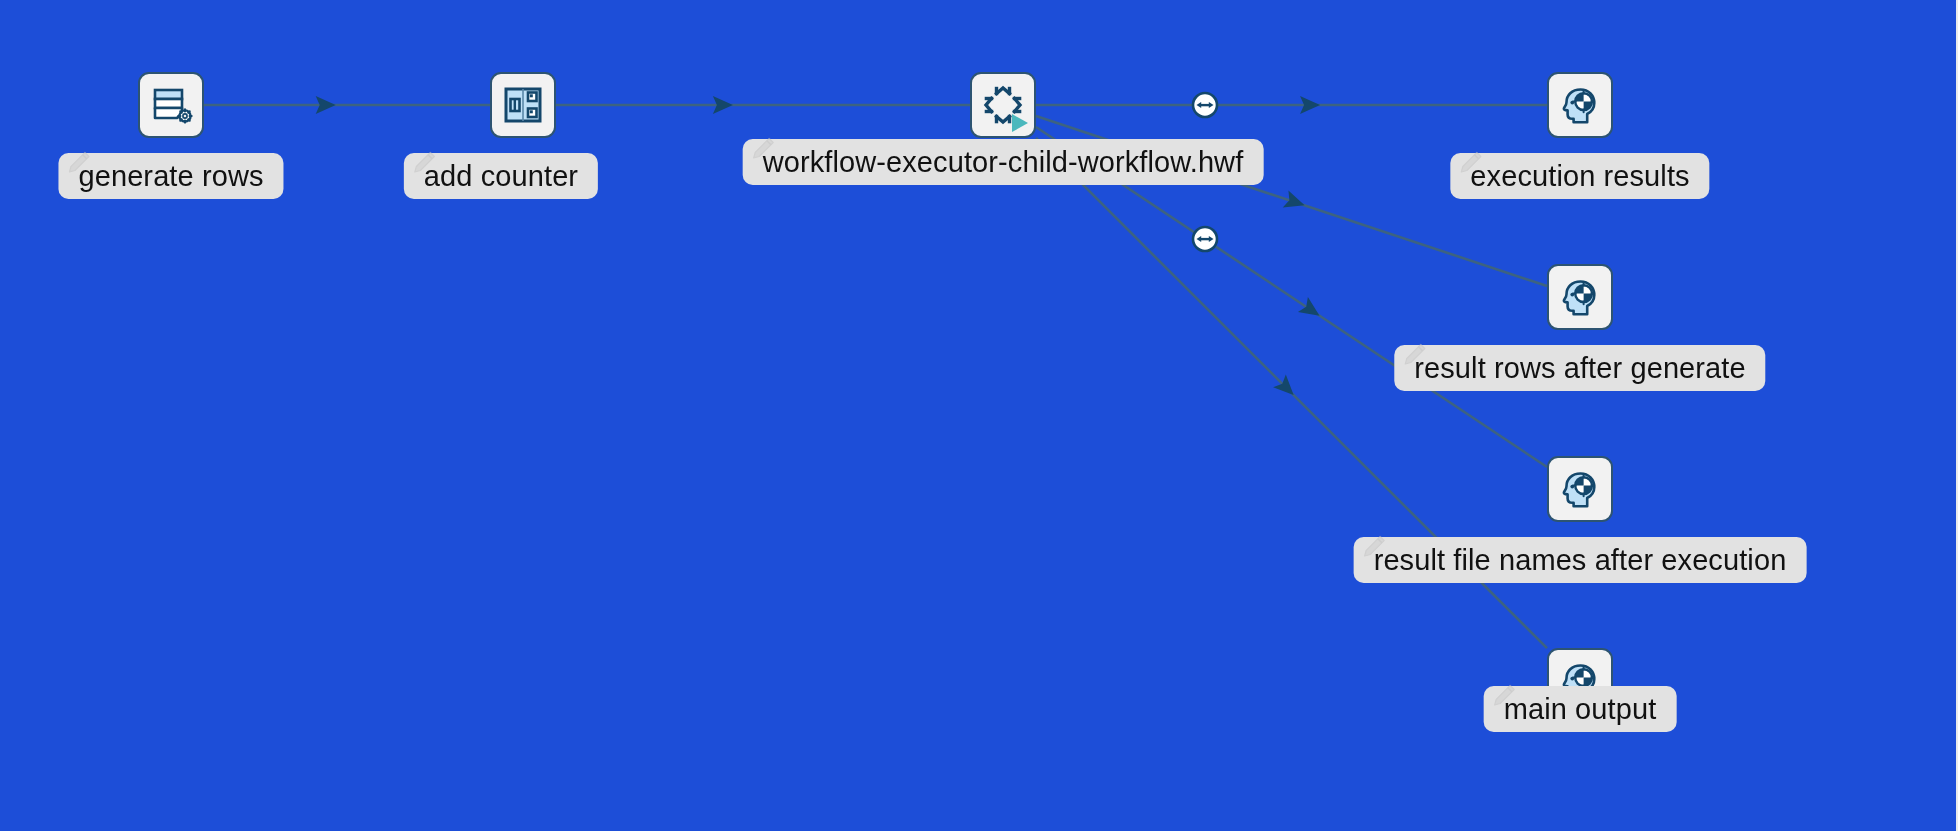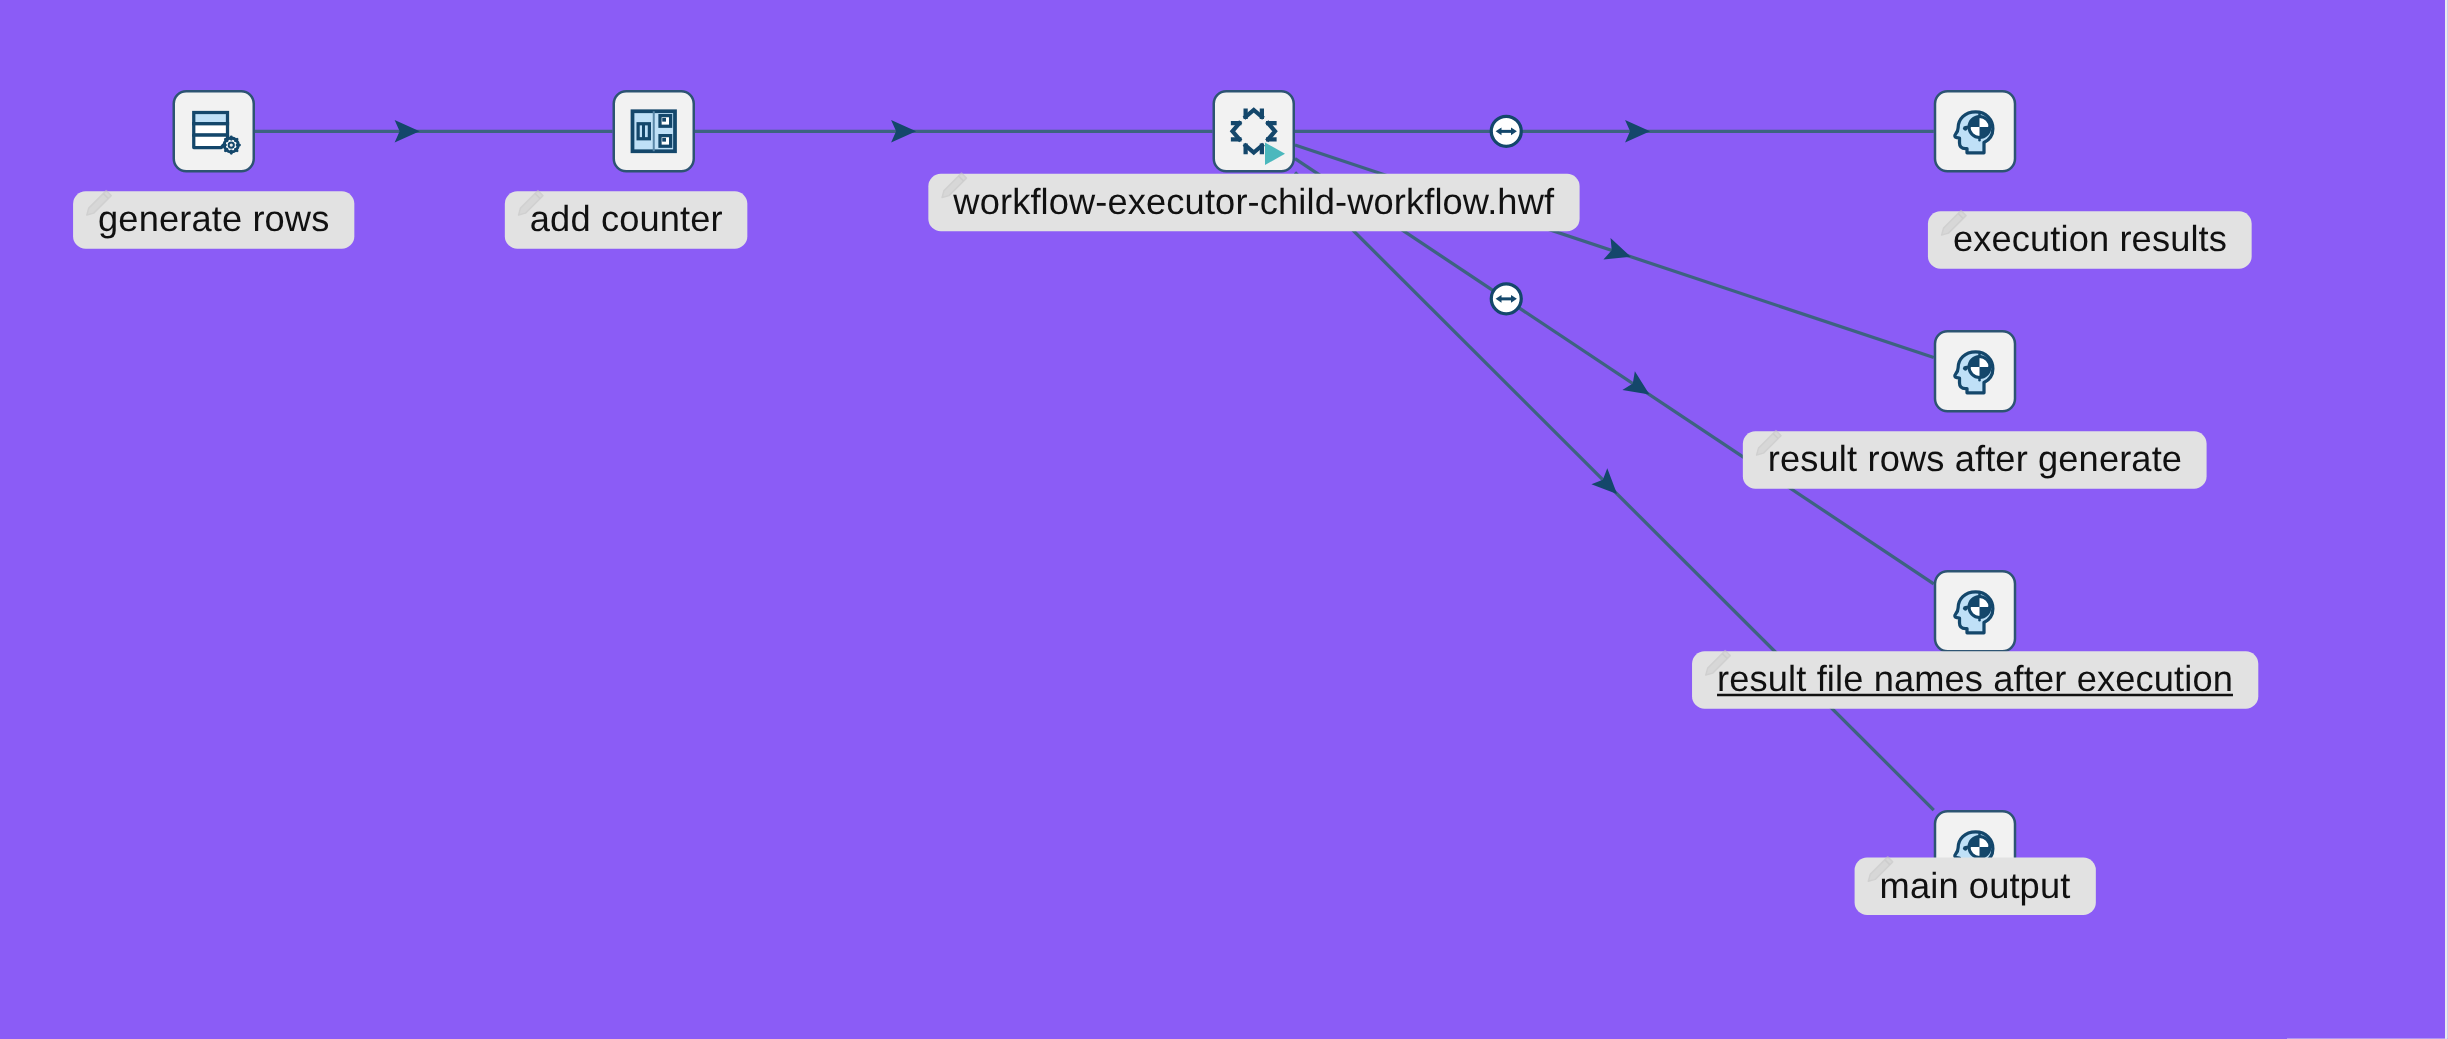--- a/index.html
+++ b/index.html
@@ -15,21 +15,21 @@
     overflow: hidden;
     font-family: "Liberation Sans", sans-serif;
     -webkit-font-smoothing: antialiased;
   }
 
   #canvas {
     position: absolute;
     left: 0; top: 0;
     width: 1956px;
     height: 831px;
-    background: #8b5cf6;
+    background: #1d4ed8;
   }
 
   
   #edge-layer {
     position: absolute;
     left: 0; top: 0;
     width: 1958px;
     height: 831px;
     pointer-events: none;
   }
@@ -275,39 +275,39 @@
       </div>
       <div class="label-chip" style="left: 1003px; top: 139px;">
         <span class="pencil-icon">
   <svg width="28" height="28" viewBox="0 0 28 28">
     <path d="M20.5 3.5 L24.5 7.5 L10.5 21.5 L5 23 L6.5 17.5 Z" fill="#cfcfcf" stroke="#c2c2c2" stroke-width="1.2" stroke-linejoin="round"></path>
     <line x1="18.2" y1="5.8" x2="22.2" y2="9.8" stroke="#bcbcbc" stroke-width="1.4"></line>
   </svg>
 </span>
         <span class="chip-text">workflow-executor-child-workflow.hwf</span>
       </div>
-      <div class="label-chip" style="left: 1672px; top: 153px; margin-top: 16px;">
+      <div class="label-chip" style="left: 1580px; top: 153px;">
         <span class="pencil-icon">
   <svg width="28" height="28" viewBox="0 0 28 28">
     <path d="M20.5 3.5 L24.5 7.5 L10.5 21.5 L5 23 L6.5 17.5 Z" fill="#cfcfcf" stroke="#c2c2c2" stroke-width="1.2" stroke-linejoin="round"></path>
     <line x1="18.2" y1="5.8" x2="22.2" y2="9.8" stroke="#bcbcbc" stroke-width="1.4"></line>
   </svg>
 </span>
         <span class="chip-text">execution results</span>
       </div>
       <div class="label-chip" style="left: 1580px; top: 345px;">
         <span class="pencil-icon">
   <svg width="28" height="28" viewBox="0 0 28 28">
     <path d="M20.5 3.5 L24.5 7.5 L10.5 21.5 L5 23 L6.5 17.5 Z" fill="#cfcfcf" stroke="#c2c2c2" stroke-width="1.2" stroke-linejoin="round"></path>
     <line x1="18.2" y1="5.8" x2="22.2" y2="9.8" stroke="#bcbcbc" stroke-width="1.4"></line>
   </svg>
 </span>
         <span class="chip-text">result rows after generate</span>
       </div>
-      <div class="label-chip" style="left: 1580px; top: 521px; text-decoration: underline;">
+      <div class="label-chip" style="left: 1580px; top: 537px;">
         <span class="pencil-icon">
   <svg width="28" height="28" viewBox="0 0 28 28">
     <path d="M20.5 3.5 L24.5 7.5 L10.5 21.5 L5 23 L6.5 17.5 Z" fill="#cfcfcf" stroke="#c2c2c2" stroke-width="1.2" stroke-linejoin="round"></path>
     <line x1="18.2" y1="5.8" x2="22.2" y2="9.8" stroke="#bcbcbc" stroke-width="1.4"></line>
   </svg>
 </span>
         <span class="chip-text">result file names after execution</span>
       </div>
       <div class="label-chip" style="left: 1580px; top: 686px;">
         <span class="pencil-icon">

